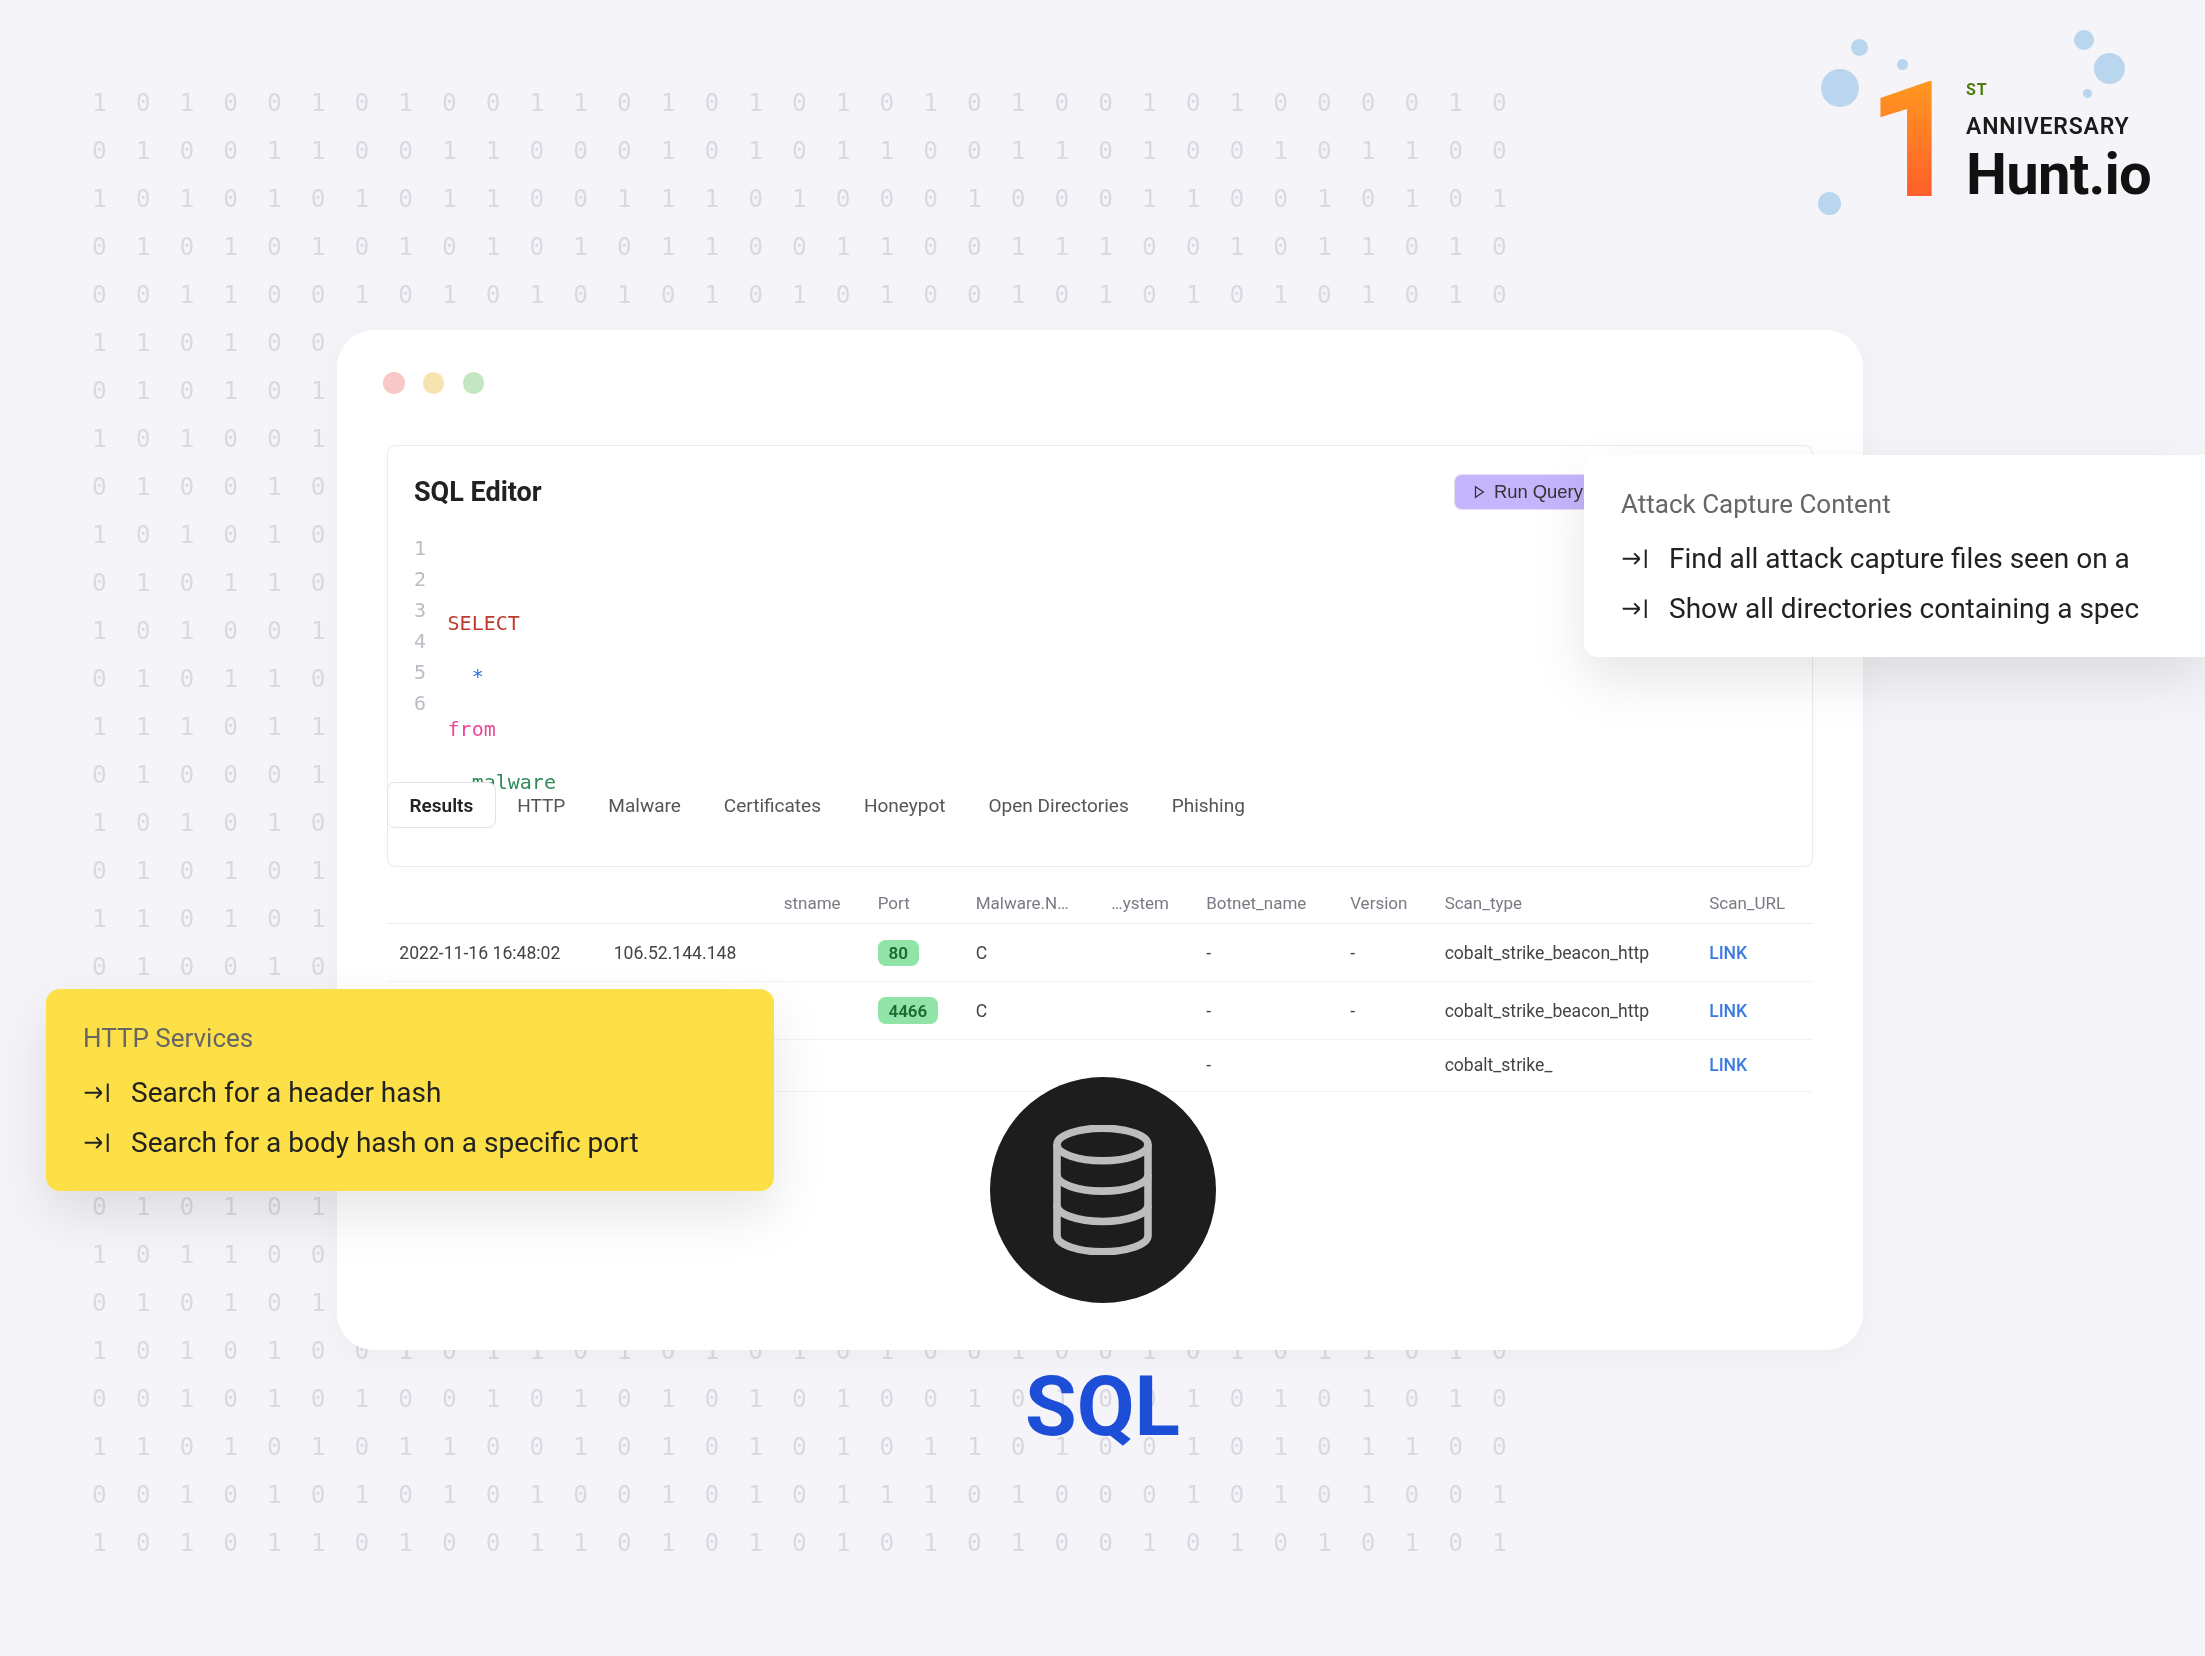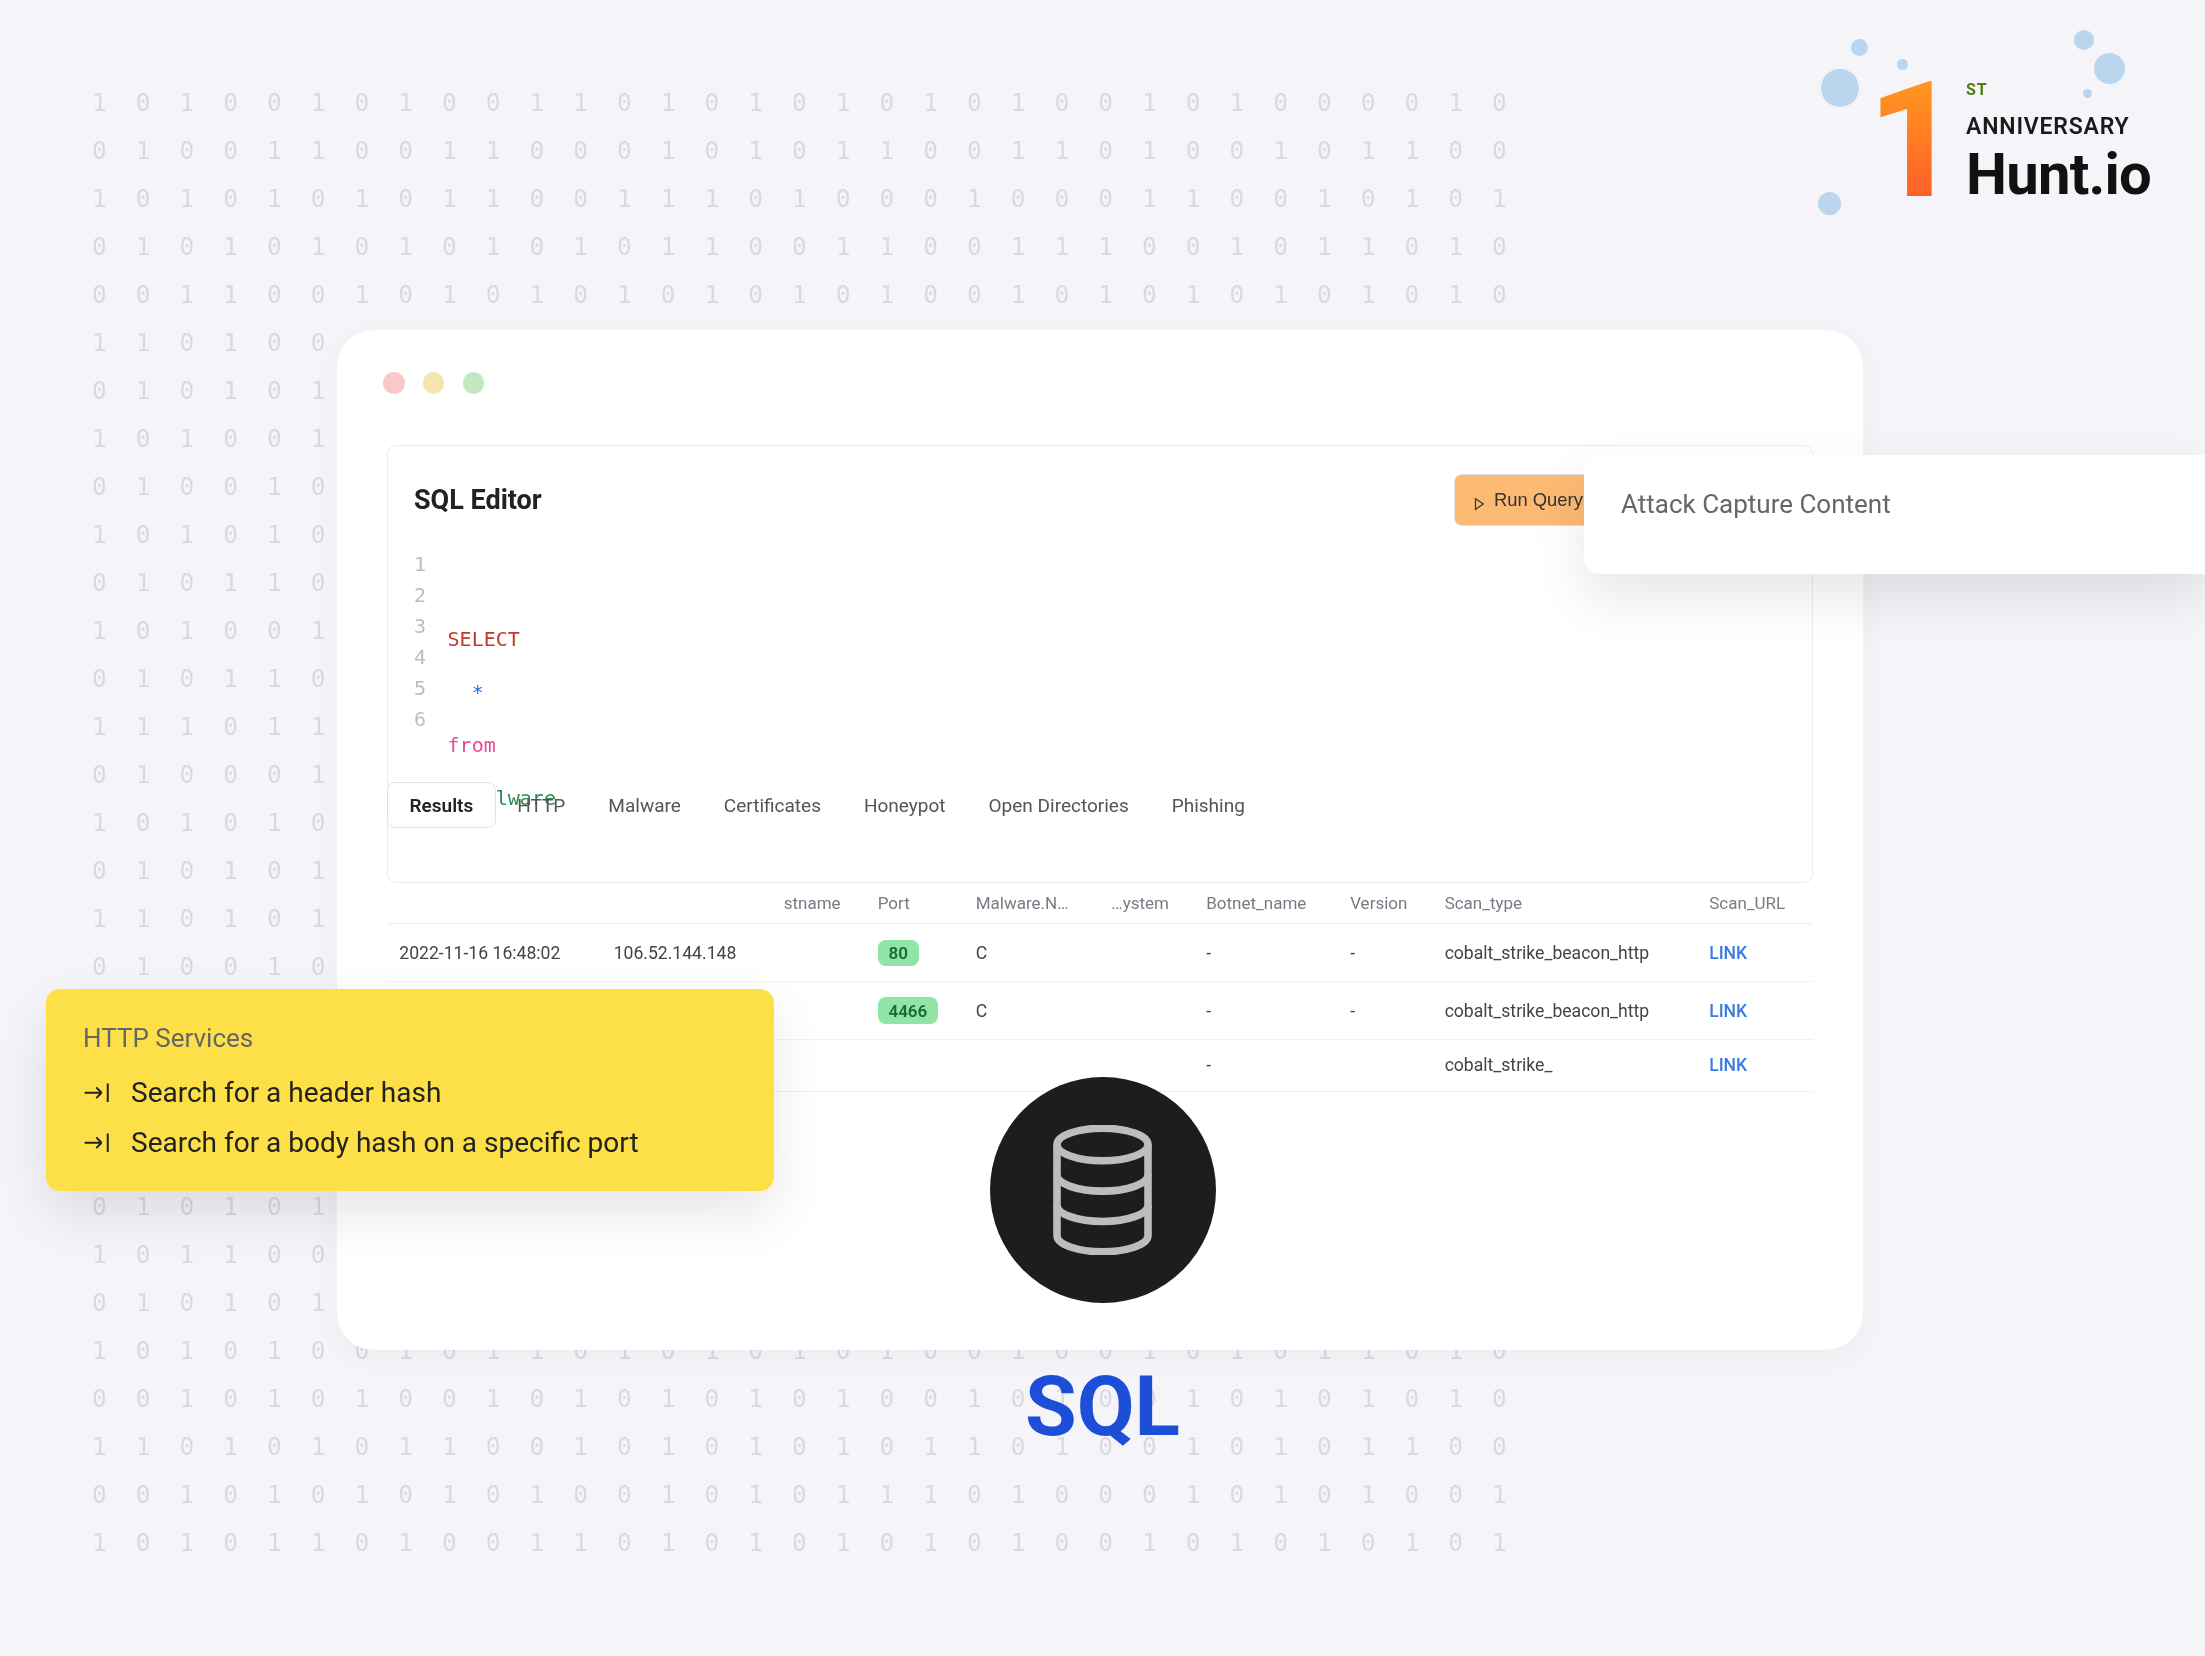--- a/index.html
+++ b/index.html
@@ -86,23 +86,23 @@
   top: 115px; left: 50px; right: 50px;
   background: #fff;
   border: 0.8px solid #eaeaef;
   border-radius: 9.2px;
   padding: 28px 26px 15.3px;
 }
 .editor-header { display: flex; align-items: center; justify-content: space-between; margin-bottom: 14px; }
 .editor-title { font-size: 27px; font-weight: 700; color: #222; }
 .editor-actions { display: flex; gap: 14px; }
 .btn {
-  display: inline-flex; align-items: flex-end; gap: 7.7px;
-  border: 0.8px solid #e2e2e8; background: #fdba74;
-  padding: 14px 17px; border-radius: 7.7px;
+  display: inline-flex; align-items: center; gap: 7.7px;
+  border: 0.8px solid #e2e2e8; background: #c4b5fd;
+  padding: 6px 17px; border-radius: 7.7px;
   font-size: 18.4px; color: #333; font-weight: 500;
   cursor: pointer;
 }
 .btn svg { width: 14px; height: 14px; }
 
 .code-area { display: flex; font-family: "SF Mono", ui-monospace, Menlo, Consolas, monospace; font-size: 20px; padding-top: 9.2px; }
 .gutter { color: #bcbcc4; text-align: right; padding-right: 21.5px; line-height: 31px; user-select: none; }
 .gutter div { height: 31px; }
 .code-lines { line-height: 31px; }
 .code-lines div { height: 31px; white-space: pre; margin-top: 22px; }
@@ -360,20 +360,36 @@
           <path d="M2 14h22m0 0l-7-7m7 7l-7 7"></path>
           <path d="M32 2v24"></path>
         </svg>
         <span>Search for a body hash on a specific port</span>
       </div>
     </div>
 </div>
 
 <div class="popover-right">
   <div class="popover-title">Attack Capture Content</div>
+  <div id="pop-right-items">
+      <div class="shortcut-row">
+        <svg class="tab-icon" viewBox="0 0 36 28" fill="none" stroke="#222" stroke-width="2.6">
+          <path d="M2 14h22m0 0l-7-7m7 7l-7 7"></path>
+          <path d="M32 2v24"></path>
+        </svg>
+        <span>Find all attack capture files seen on a</span>
+      </div>
+      <div class="shortcut-row">
+        <svg class="tab-icon" viewBox="0 0 36 28" fill="none" stroke="#222" stroke-width="2.6">
+          <path d="M2 14h22m0 0l-7-7m7 7l-7 7"></path>
+          <path d="M32 2v24"></path>
+        </svg>
+        <span>Show all directories containing a spec</span>
+      </div>
+    </div>
 </div>
 
 <div class="db-badge">
   <svg viewBox="0 0 100 120" fill="none" stroke="#bdbdbd" stroke-width="7">
     <ellipse cx="50" cy="18" rx="42" ry="15"></ellipse>
     <path d="M8 18v84c0 8.3 18.8 15 42 15s42-6.7 42-15V18"></path>
     <path d="M8 46c0 8.3 18.8 15 42 15s42-6.7 42-15"></path>
     <path d="M8 74c0 8.3 18.8 15 42 15s42-6.7 42-15"></path>
   </svg>
 </div>

